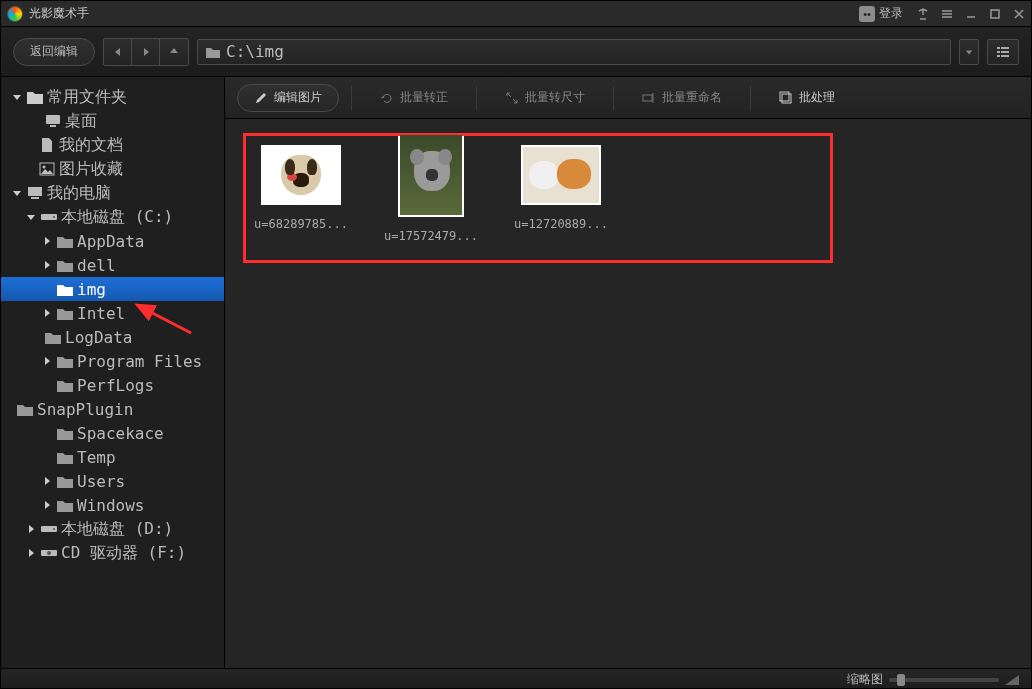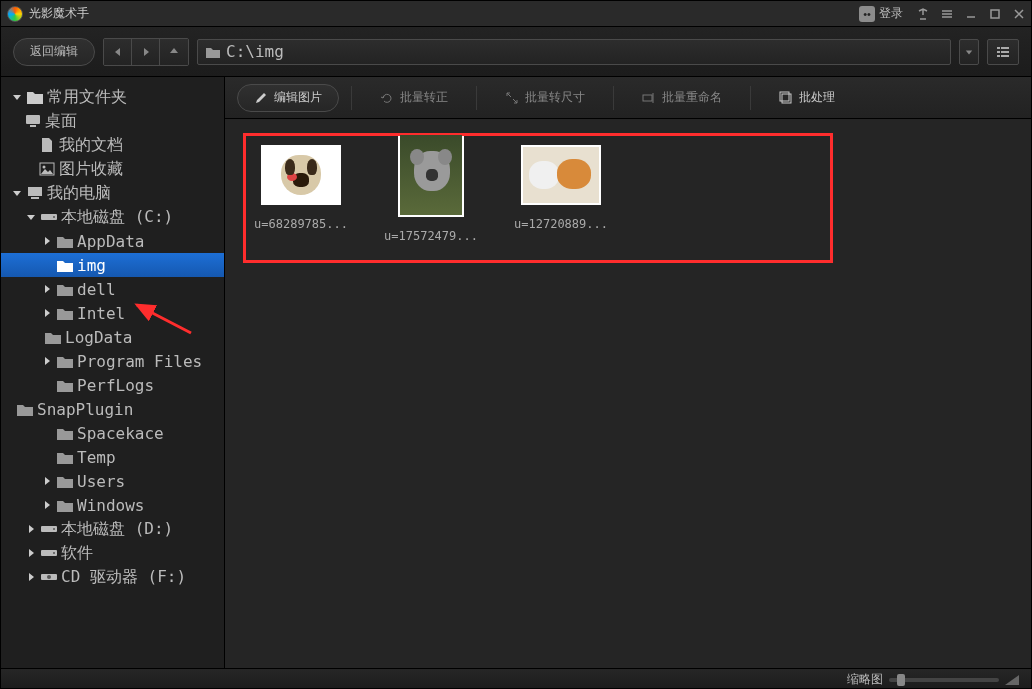--- a/index.html
+++ b/index.html
@@ -165,21 +165,21 @@
       <span class="expander">
           <svg viewBox="0 0 8 8">
             <polygon points="0,2 8,2 4,7"></polygon>
           </svg>
         </span>
       <svg class="tree-ic" viewBox="0 0 16 14">
           <path fill="#ccc" d="M0 2h6l2 2h8v10H0z"></path>
         </svg>
       <span class="tree-label">常用文件夹</span>
     </div>
-    <div class="tree-item" style="padding-left:24px">
+    <div class="tree-item" style="padding-left:44px">
       <svg class="tree-ic" viewBox="0 0 16 14">
           <rect fill="#bbb" x="1" y="1" width="14" height="9" rx="1"></rect>
           <rect fill="#bbb" x="5" y="11" width="6" height="2"></rect>
         </svg>
       <span class="tree-label">桌面</span>
     </div>
     <div class="tree-item" style="padding-left:38px">
       <svg class="tree-ic" viewBox="0 0 16 14">
           <path fill="#bbb" d="M3 0h7l3 3v11H3z"></path>
         </svg>
@@ -224,37 +224,37 @@
           <span class="expander">
             <svg viewBox="0 0 8 8">
               <polygon points="2,0 7,4 2,8" fill="#ccc"></polygon>
             </svg>
           </span>
           <svg class="tree-ic" viewBox="0 0 16 14">
             <path fill="#999" d="M0 3h6l2 2h8v9H0z"></path>
           </svg>
           <span class="tree-label">AppData</span>
         </div>
+        <div class="tree-item" style="padding-left: 40px;">
+          <span class="expander">
+            <svg viewBox="0 0 8 8">
+              <polygon points="2,0 7,4 2,8" fill="#ccc"></polygon>
+            </svg>
+          </span>
+          <svg class="tree-ic" viewBox="0 0 16 14">
+            <path fill="#999" d="M0 3h6l2 2h8v9H0z"></path>
+          </svg>
+          <span class="tree-label">dell</span>
+        </div>
         <div class="tree-item selected" style="padding-left: 40px;">
           <span class="expander"></span>
           <svg class="tree-ic" viewBox="0 0 16 14">
             <path fill="#fff" d="M0 3h6l2 2h8v9H0z"></path>
           </svg>
           <span class="tree-label">img</span>
-        </div>
-        <div class="tree-item" style="padding-left: 40px;">
-          <span class="expander">
-            <svg viewBox="0 0 8 8">
-              <polygon points="2,0 7,4 2,8" fill="#ccc"></polygon>
-            </svg>
-          </span>
-          <svg class="tree-ic" viewBox="0 0 16 14">
-            <path fill="#999" d="M0 3h6l2 2h8v9H0z"></path>
-          </svg>
-          <span class="tree-label">dell</span>
         </div>
         <div class="tree-item" style="padding-left: 40px;">
           <span class="expander">
             <svg viewBox="0 0 8 8">
               <polygon points="2,0 7,4 2,8" fill="#ccc"></polygon>
             </svg>
           </span>
           <svg class="tree-ic" viewBox="0 0 16 14">
             <path fill="#999" d="M0 3h6l2 2h8v9H0z"></path>
           </svg>
@@ -334,32 +334,20 @@
       <span class="expander">
           <svg viewBox="0 0 8 8">
             <polygon points="2,0 7,4 2,8"></polygon>
           </svg>
         </span>
       <svg class="tree-ic" viewBox="0 0 16 14">
           <rect fill="#bbb" x="0" y="4" width="16" height="6" rx="1"></rect>
           <circle fill="#555" cx="13" cy="7" r="1"></circle>
         </svg>
       <span class="tree-label">本地磁盘 (D:)</span>
-    </div>
-    <div class="tree-item" style="padding-left:24px">
-      <span class="expander">
-          <svg viewBox="0 0 8 8">
-            <polygon points="2,0 7,4 2,8"></polygon>
-          </svg>
-        </span>
-      <svg class="tree-ic" viewBox="0 0 16 14">
-          <rect fill="#bbb" x="0" y="4" width="16" height="6" rx="1"></rect>
-          <circle fill="#555" cx="13" cy="7" r="1"></circle>
-        </svg>
-      <span class="tree-label">软件</span>
     </div>
     <div class="tree-item" style="padding-left:24px">
       <span class="expander">
           <svg viewBox="0 0 8 8">
             <polygon points="2,0 7,4 2,8"></polygon>
           </svg>
         </span>
       <svg class="tree-ic" viewBox="0 0 16 14">
           <rect fill="#bbb" x="0" y="4" width="16" height="6" rx="1"></rect>
           <circle fill="#555" cx="8" cy="7" r="2"></circle>

